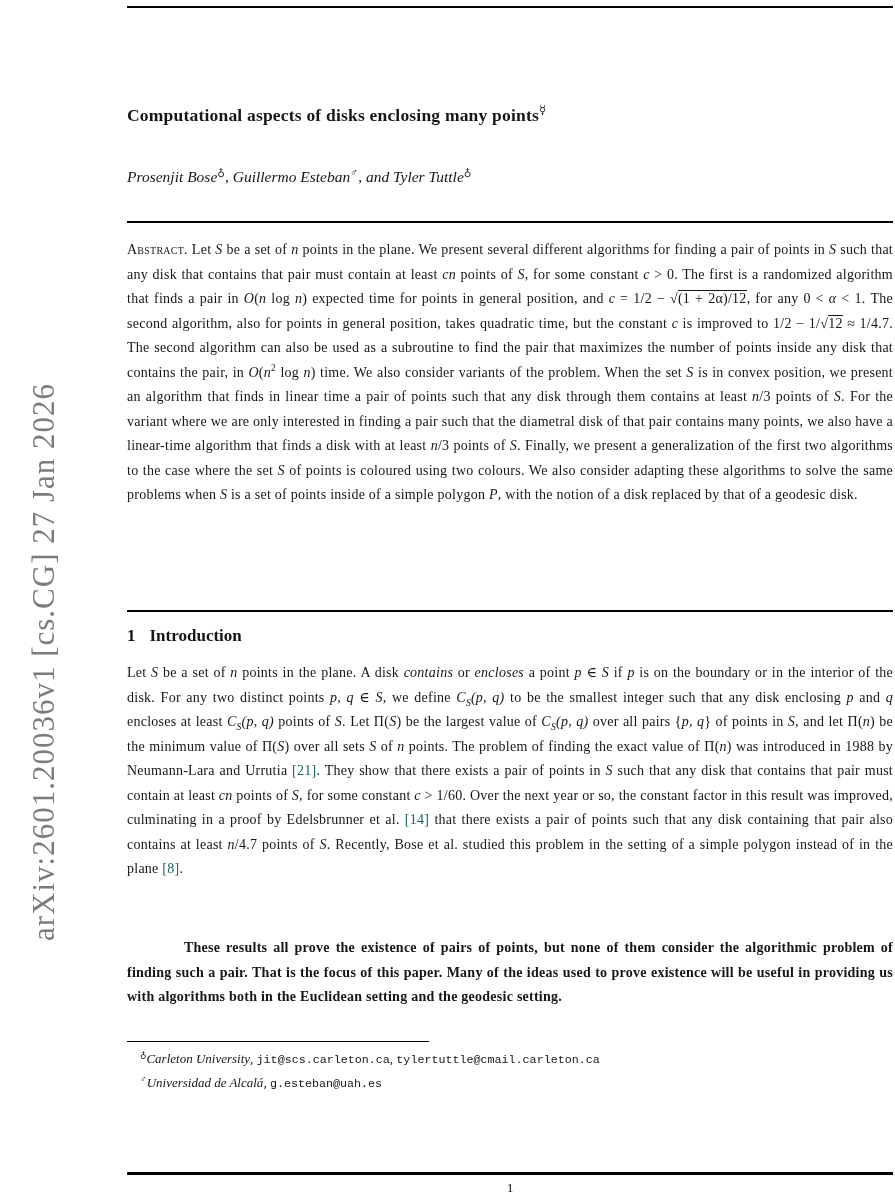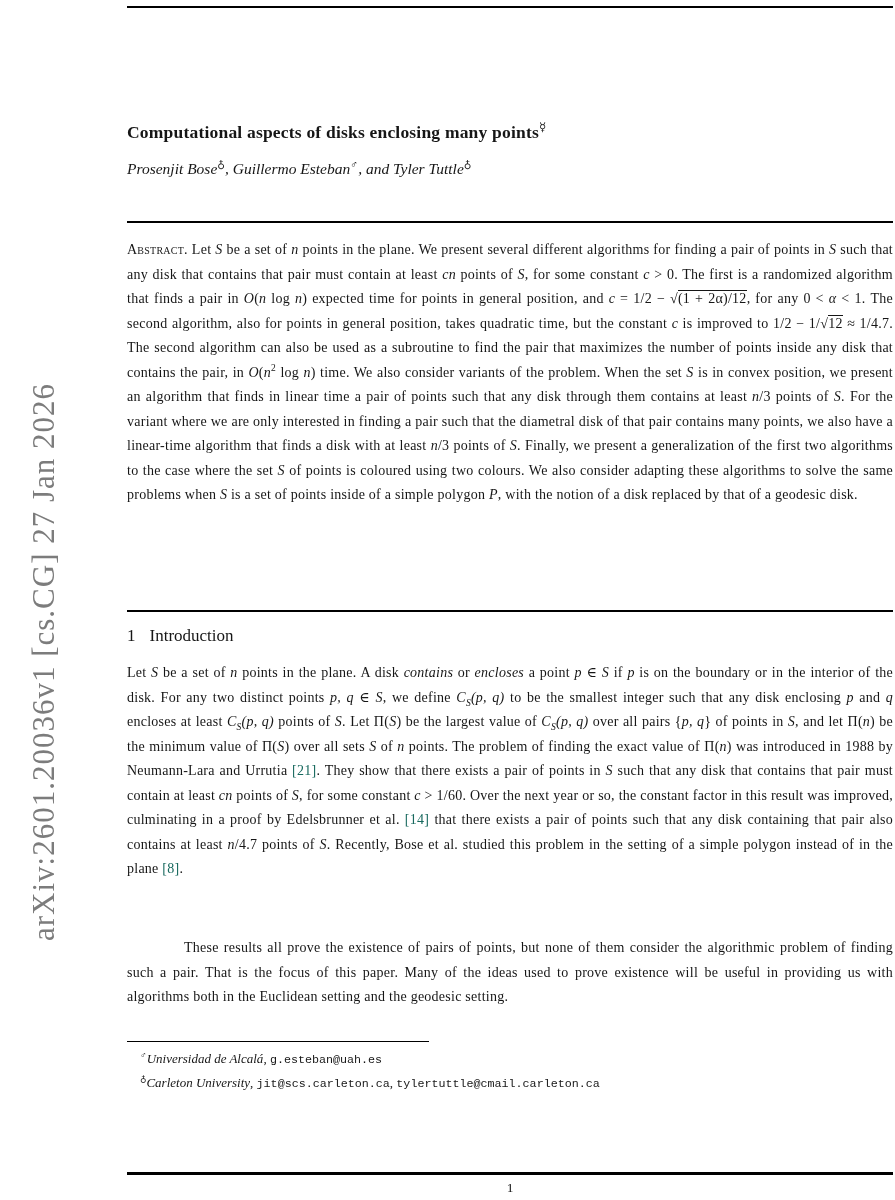--- a/index.html
+++ b/index.html
@@ -19,40 +19,40 @@
     left:26px; top:941px;
     transform:rotate(-90deg);
     transform-origin:0 0;
     white-space:nowrap;
     font-size:31px;
     letter-spacing:1px;
     color:var(--watermark,#7c7c7c);
   }
 
   .title {
-    top:122px;
+    top:105px;
     font-size:17.5px;
     font-weight:bold;
     letter-spacing:0.2px;
   }
   .authors {
-    top:160px;
+    top:168px;
     font-size:15.5px;
     font-style:italic;
   }
 
   .para {
     font-size:14px;
     line-height:24.5px;
     letter-spacing:0.25px;
     text-align:justify;
   }
-  .indent { text-indent:57px; }
+  .indent { text-indent:57px;font-weight:bold; }
 
-  .heading { top:626px; font-size:17px; font-weight:normal; }
+  .heading { top:626px; font-size:17px; font-weight:bold; }
   .sec-num { margin-right:14px; }
 
   .footnotes { top:1048px; font-size:13px; line-height:21.5px; }
   .footnote { text-indent:13px; }
 
   .pageno { top:1180px; text-align:center; font-size:13.5px; }
 
   
   .rt-i, .rt-m { font-style:italic; }
   .rt-sc { font-variant:small-caps; }
@@ -85,21 +85,21 @@
     <span class="sec-num">1</span><span>Introduction</span>
   </h2>
 
   <p class="abs col para" style="top:661px;"><span>Let </span><span class="rt-m">S</span><span> be a set of </span><span class="rt-m">n</span><span> points in the plane. A disk </span><span class="rt-i">contains</span><span> or </span><span class="rt-i">encloses</span><span> a point </span><span class="rt-m">p</span><span> ∈ </span><span class="rt-m">S</span><span> if </span><span class="rt-m">p</span><span> is on the boundary or in the interior of the disk. For any two distinct points </span><span class="rt-m">p, q</span><span> ∈ </span><span class="rt-m">S</span><span>, we define </span><span class="rt-m">C</span><span class="rt-sub rt-m">S</span><span class="rt-m">(p, q)</span><span> to be the smallest integer such that any disk enclosing </span><span class="rt-m">p</span><span> and </span><span class="rt-m">q</span><span> encloses at least </span><span class="rt-m">C</span><span class="rt-sub rt-m">S</span><span class="rt-m">(p, q)</span><span> points of </span><span class="rt-m">S</span><span>. Let Π(</span><span class="rt-m">S</span><span>) be the largest value of </span><span class="rt-m">C</span><span class="rt-sub rt-m">S</span><span class="rt-m">(p, q)</span><span> over all pairs {</span><span class="rt-m">p, q</span><span>} of points in </span><span class="rt-m">S</span><span>, and let Π(</span><span class="rt-m">n</span><span>) be the minimum value of Π(</span><span class="rt-m">S</span><span>) over all sets </span><span class="rt-m">S</span><span> of </span><span class="rt-m">n</span><span> points. The problem of finding the exact value of Π(</span><span class="rt-m">n</span><span>) was introduced in 1988 by Neumann-Lara and Urrutia </span><span class="rt-cite">[21]</span><span>. They show that there exists a pair of points in </span><span class="rt-m">S</span><span> such that any disk that contains that pair must contain at least </span><span class="rt-m">cn</span><span> points of </span><span class="rt-m">S</span><span>, for some constant </span><span class="rt-m">c</span><span> &gt; 1/60. Over the next year or so, the constant factor in this result was improved, culminating in a proof by Edelsbrunner et al. </span><span class="rt-cite">[14]</span><span> that there exists a pair of points such that any disk containing that pair also contains at least </span><span class="rt-m">n</span><span>/4.7 points of </span><span class="rt-m">S</span><span>. Recently, Bose et al. studied this problem in the setting of a simple polygon instead of in the plane </span><span class="rt-cite">[8]</span><span>.</span></p>
 
   <p class="abs col para indent" style="top:936px;"><span>These results all prove the existence of pairs of points, but none of them consider the algorithmic problem of finding such a pair. That is the focus of this paper. Many of the ideas used to prove existence will be useful in providing us with algorithms both in the Euclidean setting and the geodesic setting.</span></p>
 
   <div class="abs rule" style="top:1041px; left:127px; width:302px; height:1px;"></div>
 
   <div class="abs col footnotes">
+    <p class="footnote"><span class="rt-sup">♁</span><span class="rt-i">Carleton University</span><span>, </span><span class="rt-mono">jit@scs.carleton.ca</span><span>, </span><span class="rt-mono">tylertuttle@cmail.carleton.ca</span></p>
     <p class="footnote"><span class="rt-sup">♂</span><span class="rt-i">Universidad de Alcalá</span><span>, </span><span class="rt-mono">g.esteban@uah.es</span></p>
-    <p class="footnote"><span class="rt-sup">♁</span><span class="rt-i">Carleton University</span><span>, </span><span class="rt-mono">jit@scs.carleton.ca</span><span>, </span><span class="rt-mono">tylertuttle@cmail.carleton.ca</span></p>
   </div>
 
   <div class="abs rule col" style="top:1172px; height:2.5px;"></div>
 
   <div class="abs col pageno">1</div>
 
 </div>
 
 </body></html>

